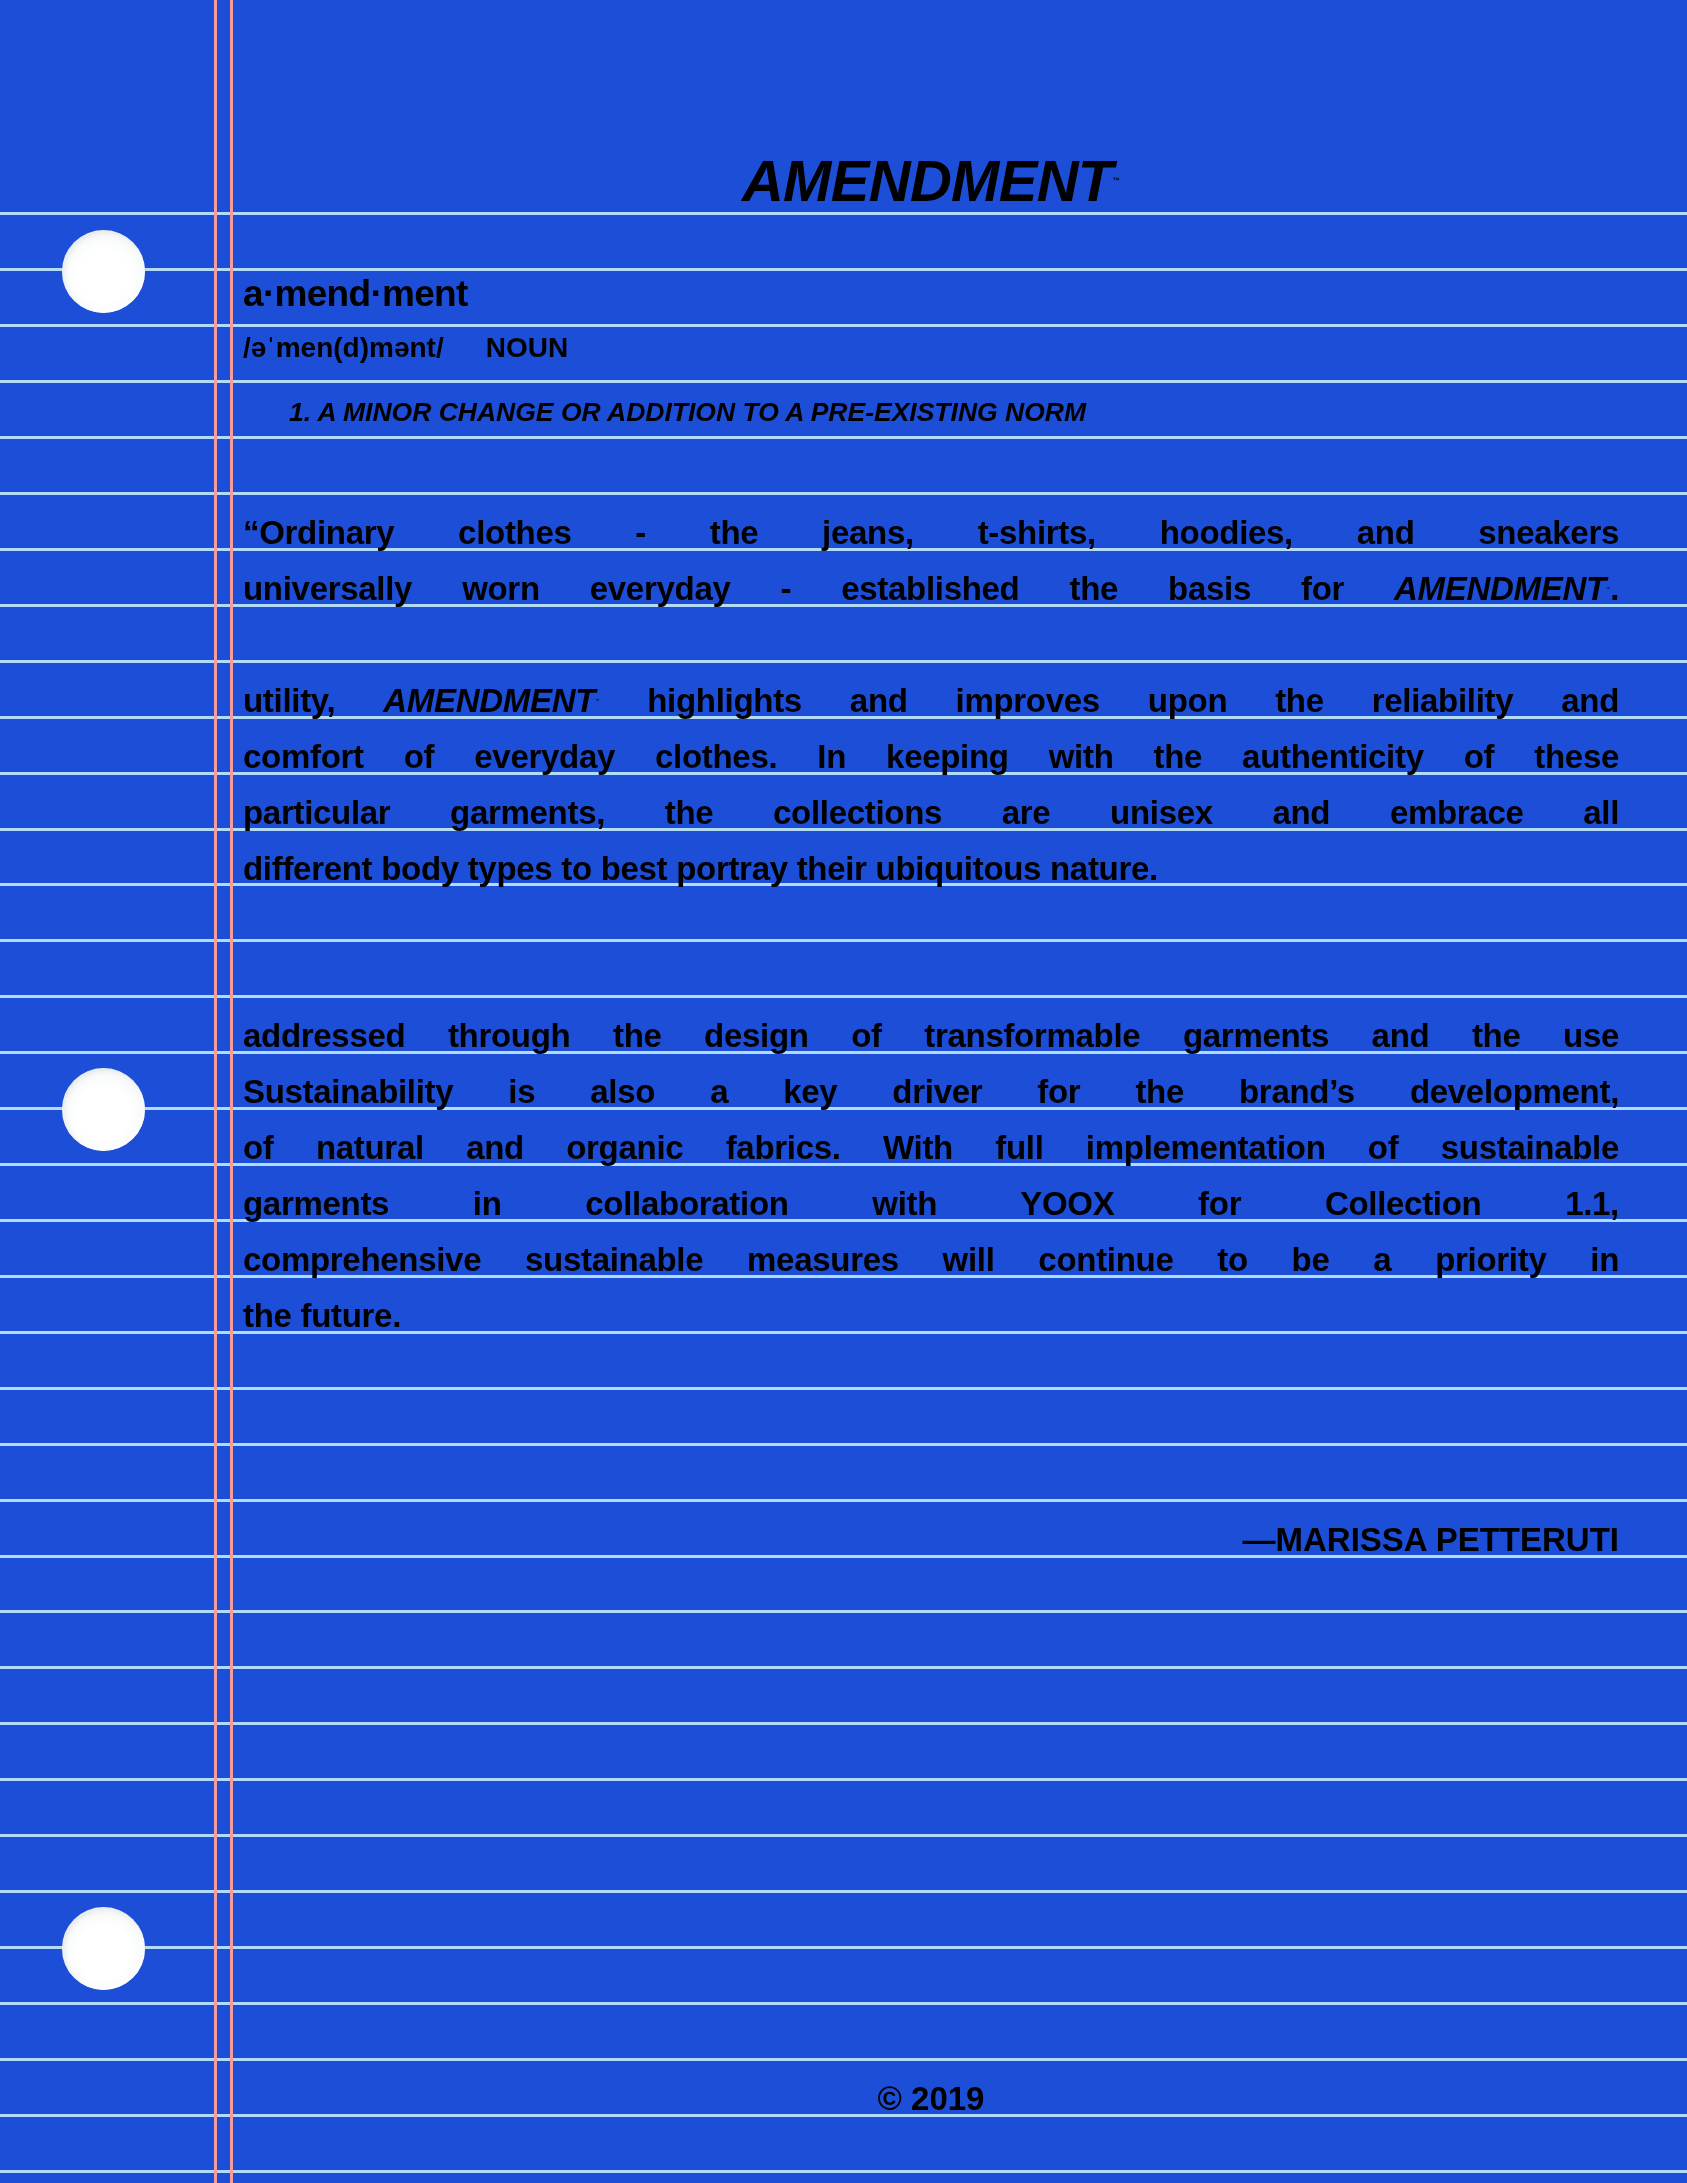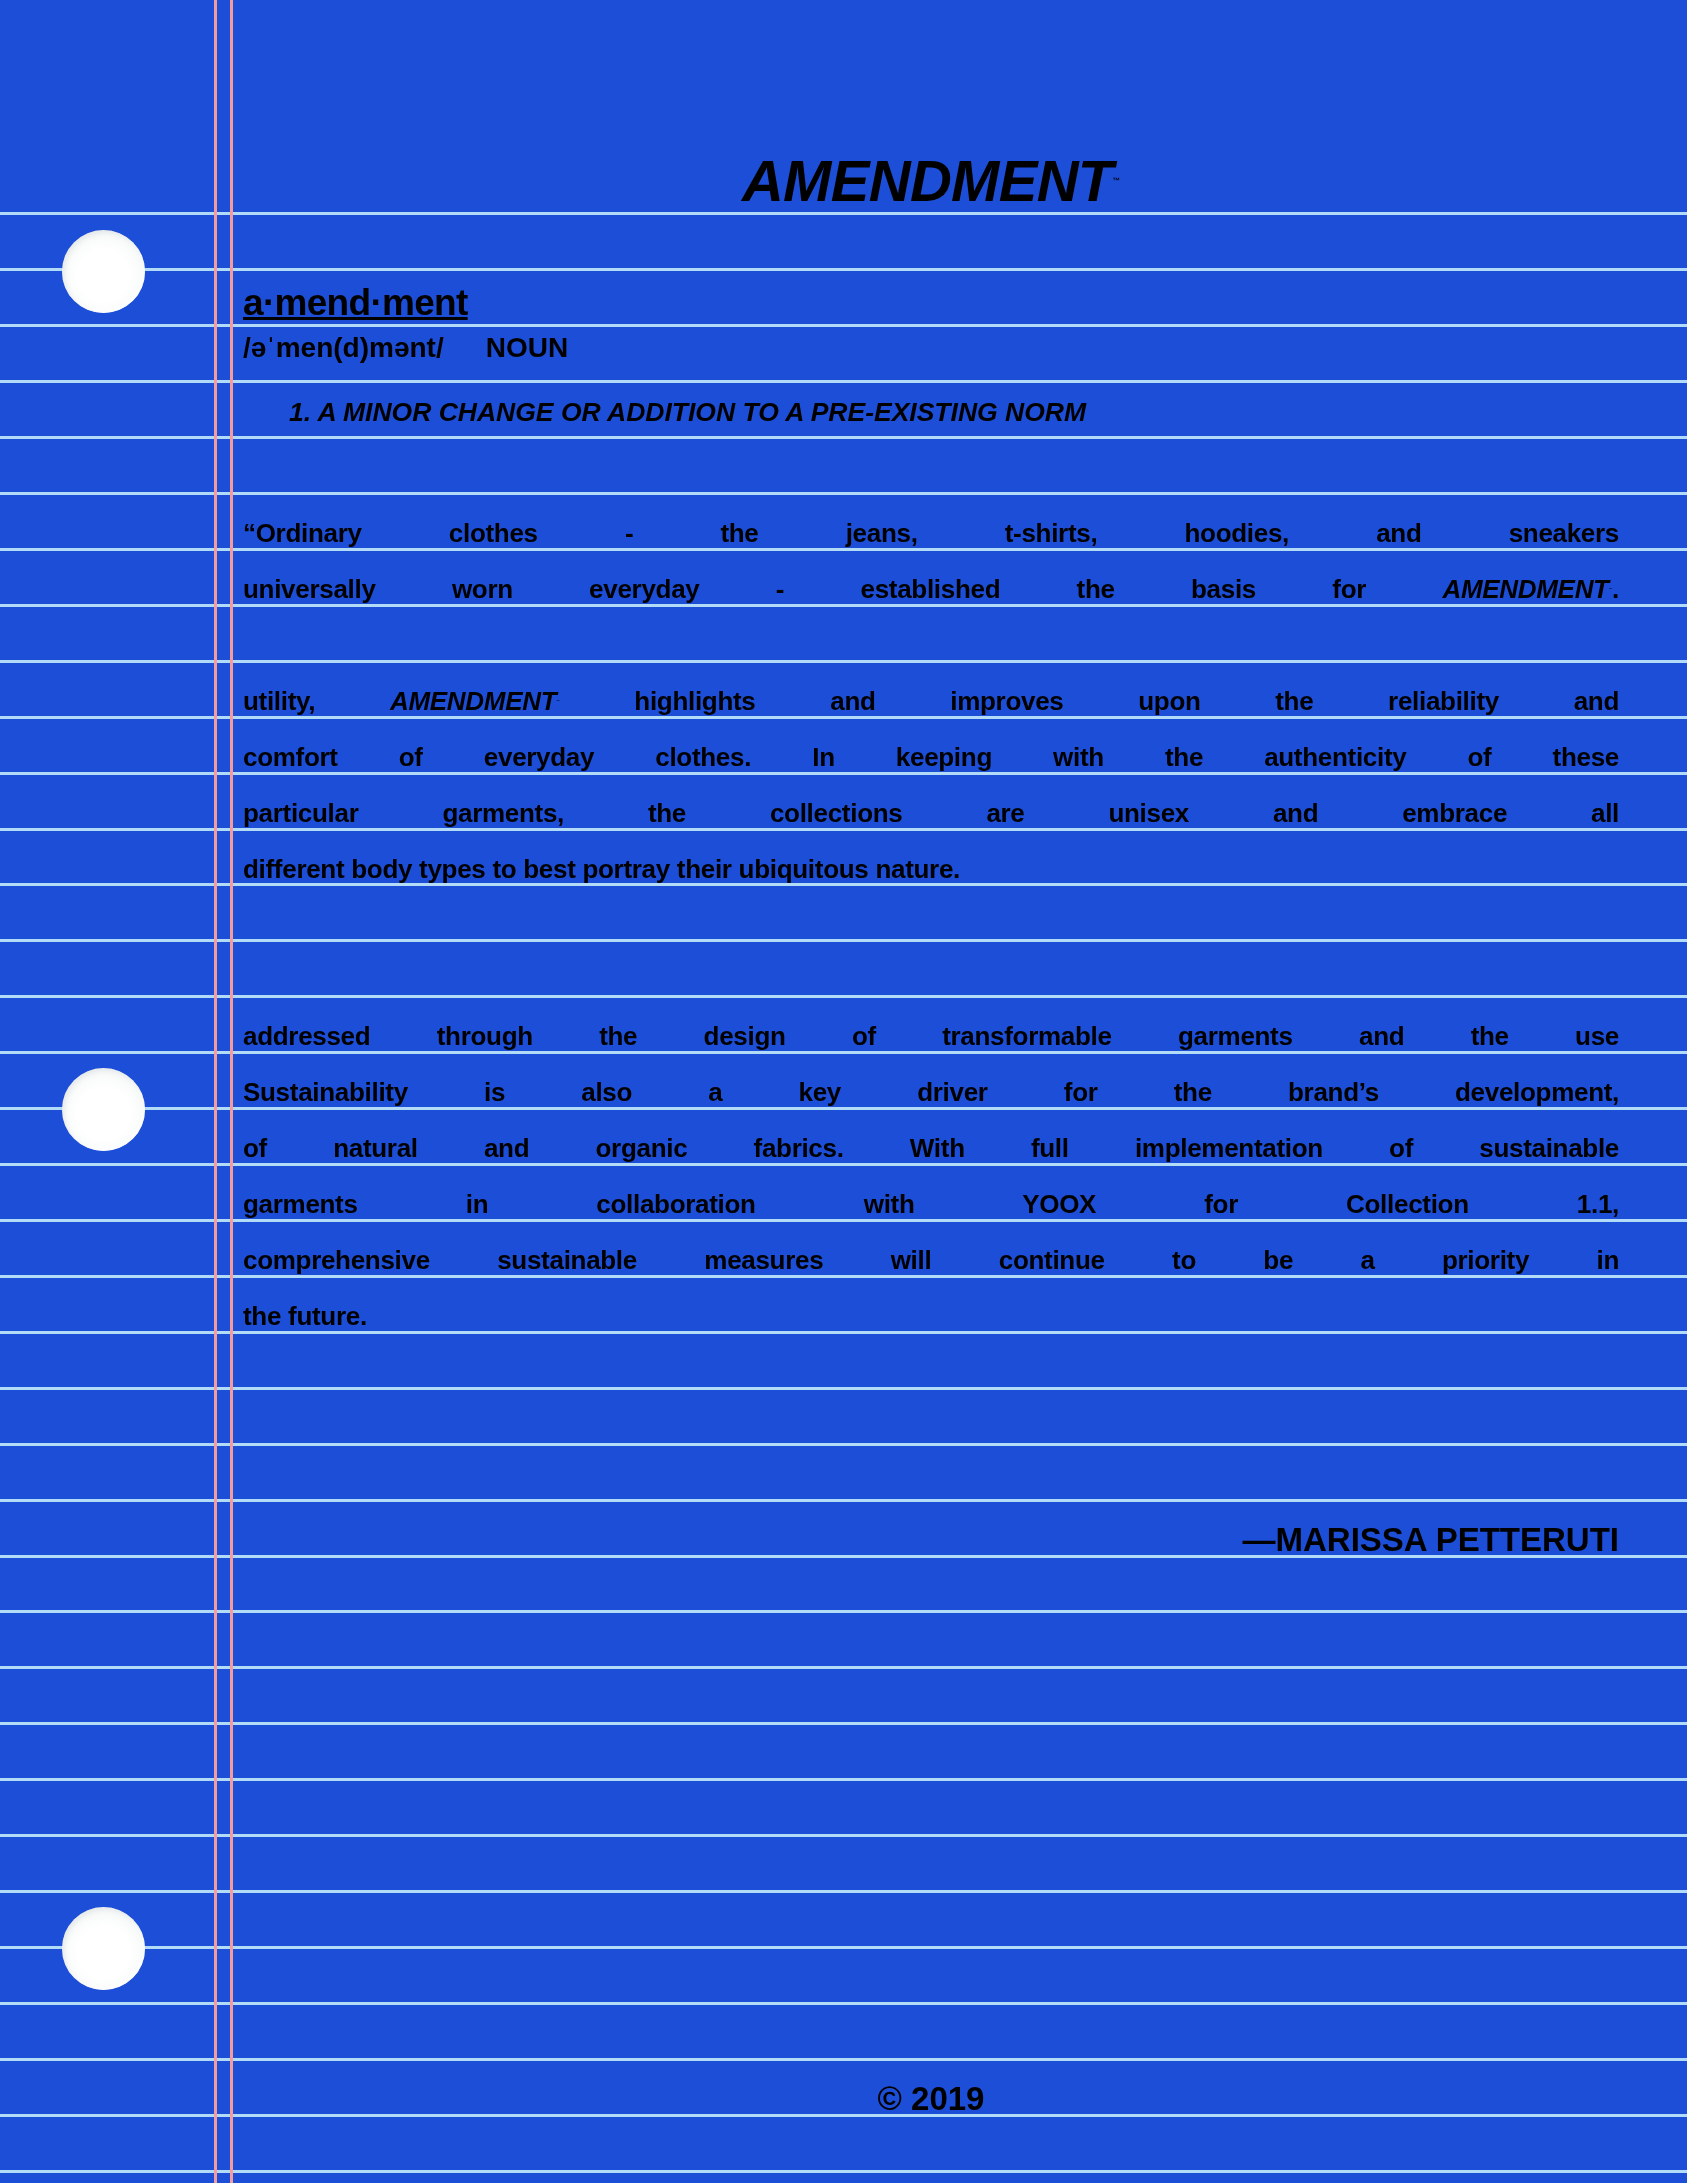--- a/index.html
+++ b/index.html
@@ -55,26 +55,26 @@
 
   .title {
     top: 152px;
     margin: 0;
     font-size: 58px;
     line-height: 58px;
     font-style: italic;
     text-align: center;
     letter-spacing: -0.7px;
   }
-  .dict-word  { top: 275px; font-size: 37px; line-height: 56px; letter-spacing: -0.7px; text-decoration: underline; }
+  .dict-word  { top: 266px; font-size: 37px; line-height: 56px; letter-spacing: -0.7px; }
   .dict-pron  { top: 320px; font-size: 28px; line-height: 56px; }
   .dict-pron .pos { margin-left: 42px; }
   .dict-def   { top: 384px; font-size: 26.5px; line-height: 56px; font-style: italic; padding-left: 46px; width: 1330px; }
 
-  .para { font-size: 26px; line-height: 56px; letter-spacing: -0.3px; }
+  .para { font-size: 33px; line-height: 56px; letter-spacing: -0.3px; }
   .p1 { top: 505px; }
   .p2 { top: 673px; }
   .p3 { top: 1008px; }
   .para .line { text-align: justify; text-align-last: justify; }
   .para .line.last { text-align-last: auto; }
 
   .brand { font-style: italic; }
   sup.tm {
     font-size: 0.36em;
     vertical-align: 0.62em;

